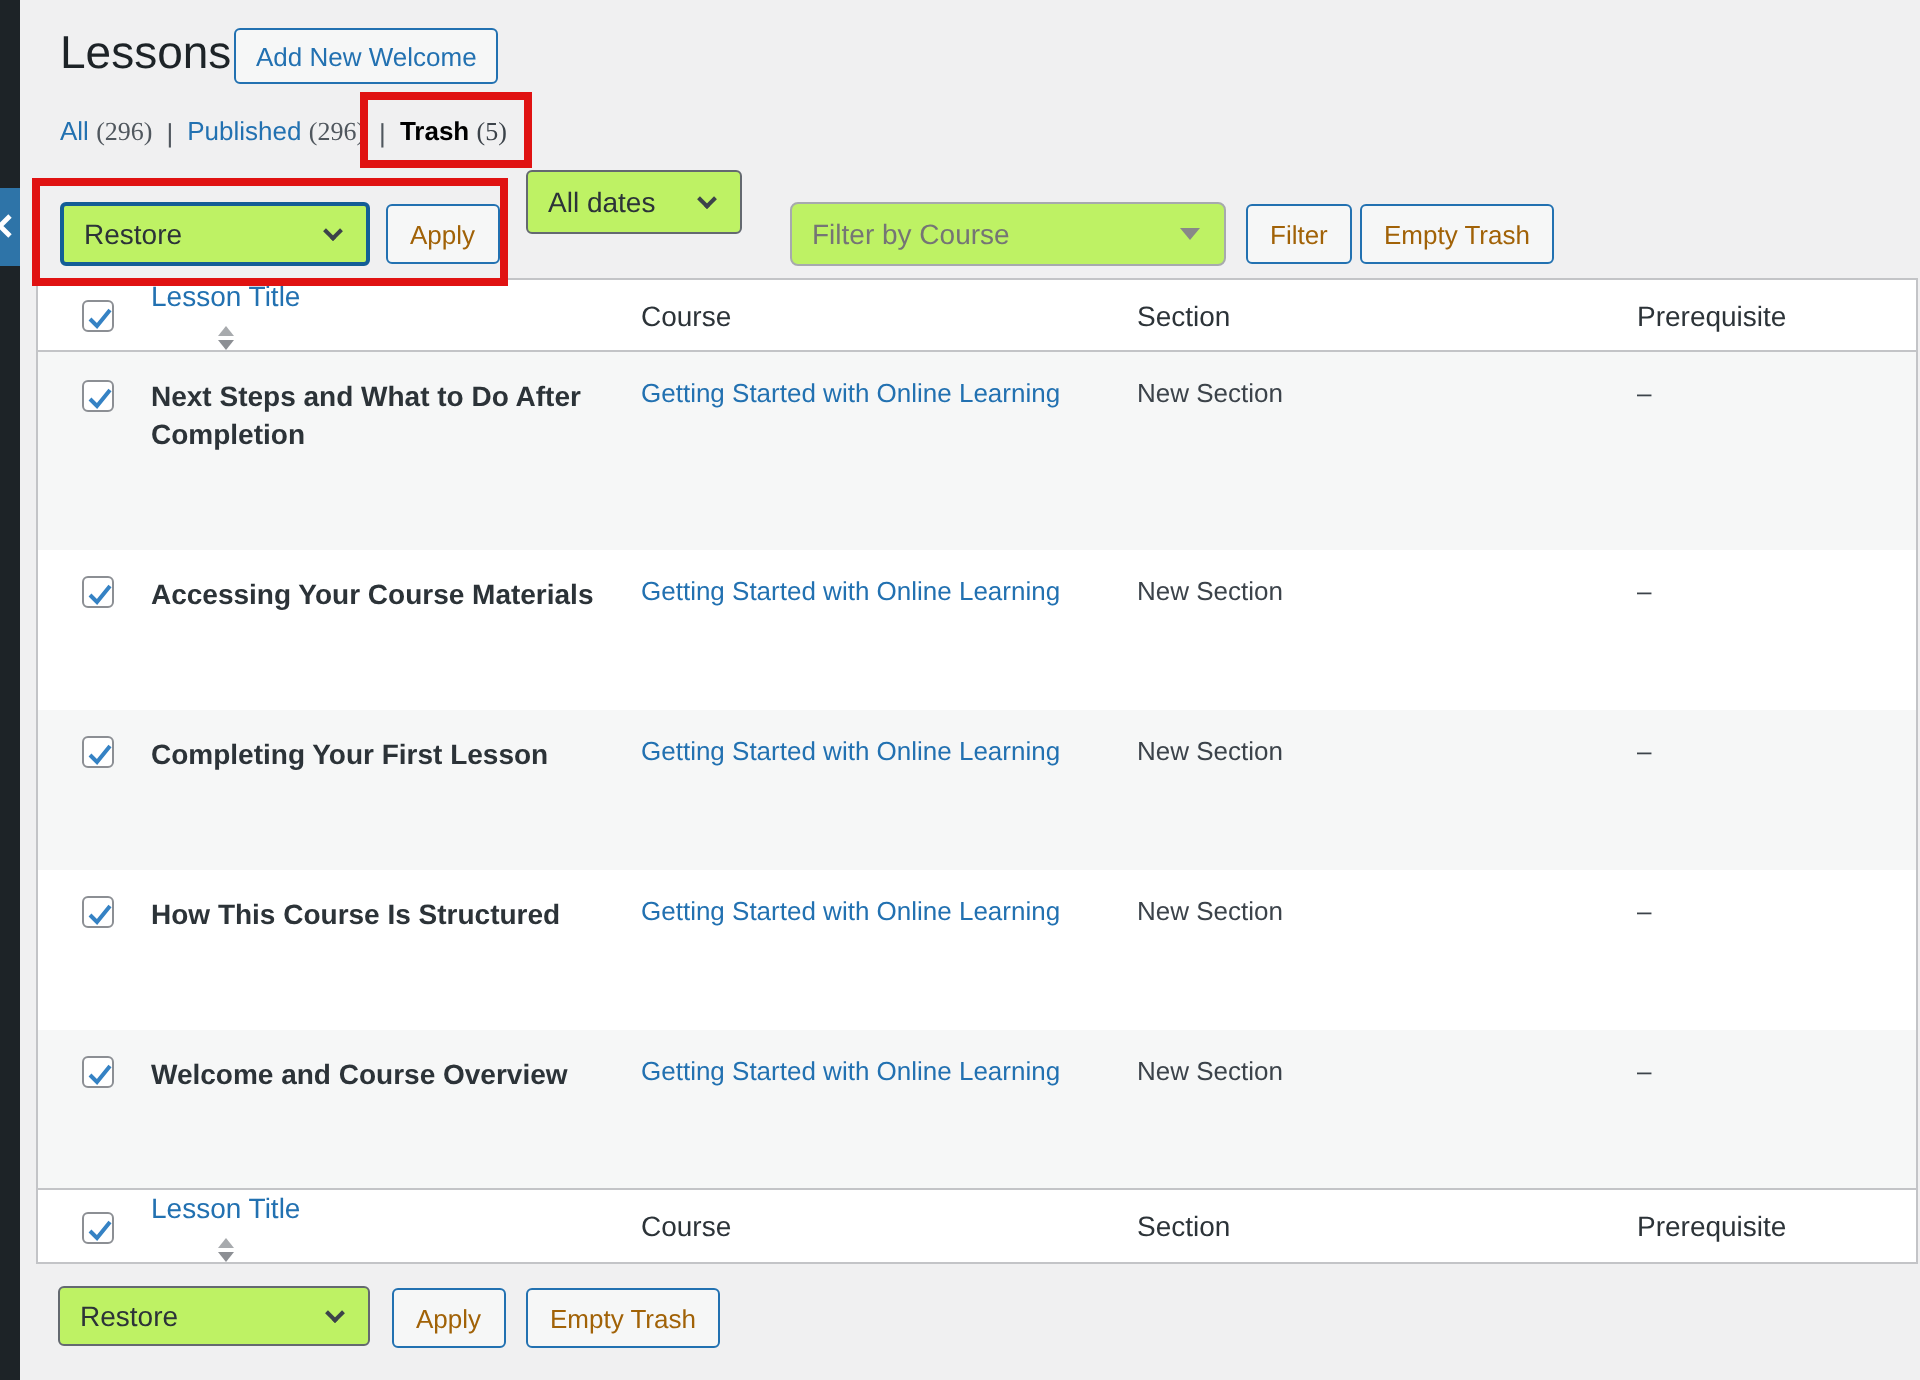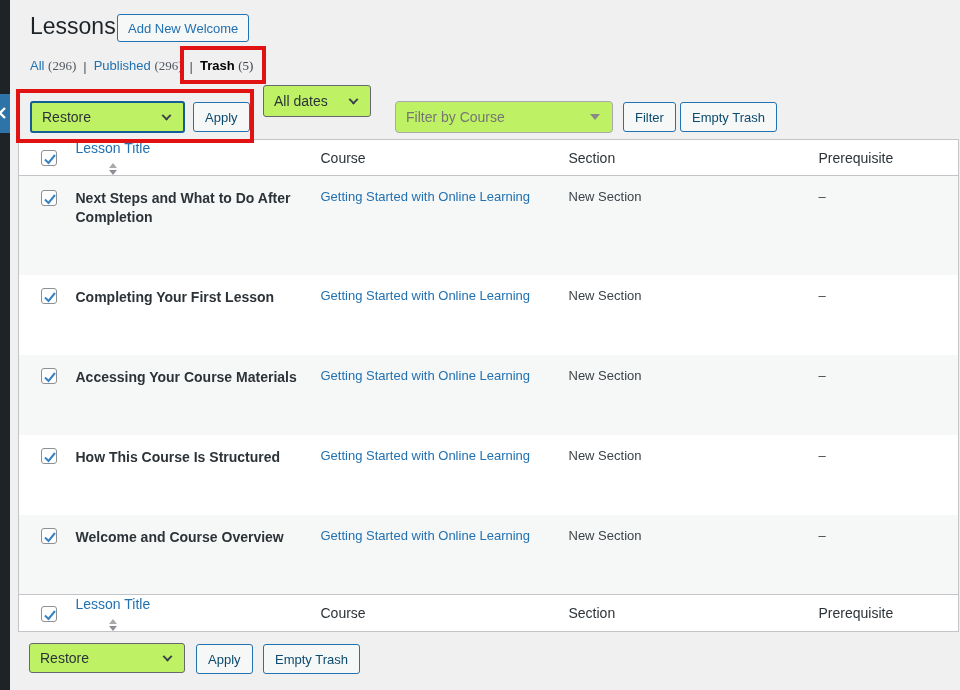--- a/index.html
+++ b/index.html
@@ -35,21 +35,21 @@
     position:absolute; background:#bef264; border:1px solid #646970; border-radius:3px;
     display:flex; align-items:center; padding:0 30px 0 10px; font-size:14px; color:#2c3338; cursor:pointer;
   }
   .sel-chev {
     position:absolute; right:13px; top:50%; width:7px; height:7px;
     border-right:2px solid #3c434a; border-bottom:2px solid #3c434a;
     transform:translateY(-70%) rotate(45deg);
   }
   .btn {
     position:absolute; height:30px; padding:4px 11px; display:flex; align-items:center; justify-content:center;
-    border:1px solid #2271b1; border-radius:3px; background:#f6f7f7; color:#0c4a6e; font-size:13px;
+    border:1px solid #2271b1; border-radius:3px; background:#f6f7f7; color:#a16207; font-size:13px;
     cursor:pointer; white-space:nowrap;
   }
   #restore-top { left:30px; top:101px; width:155px; height:32px; border:2px solid #135e96; }
   #apply-top   { left:193px; top:102px; }
   #dates-select{ left:263px; top:85px; width:108px; height:32px; }
   #course-filter { left:395px; top:101px; width:218px; height:32px; border:1px solid #a7aaad; border-radius:4px; color:#757575; }
   .tri-down { position:absolute; right:12px; top:50%; margin-top:-3px; width:0; height:0;
     border-left:5px solid transparent; border-right:5px solid transparent; border-top:6px solid #888; }
   #filter-btn { left:623px; top:102px; }
   #empty-trash-top { left:680px; top:102px; }
@@ -168,30 +168,30 @@
             </svg></span></td>
       <td class="title">Next Steps and What to Do After Completion</td>
       <td><a class="course-link">Getting Started with Online Learning</a></td>
       <td>New Section</td>
       <td>–</td>
     </tr>
     <tr>
       <td class="check"><span class="cb"><svg width="16" height="16" viewBox="0 0 16 16">
               <path d="M3 8.5 L6.5 12 L13 4" fill="none" stroke="#3582c4" stroke-width="2"></path>
             </svg></span></td>
+      <td class="title">Accessing Your Course Materials</td>
+      <td><a class="course-link">Getting Started with Online Learning</a></td>
+      <td>New Section</td>
+      <td>–</td>
+    </tr>
+    <tr>
+      <td class="check"><span class="cb"><svg width="16" height="16" viewBox="0 0 16 16">
+              <path d="M3 8.5 L6.5 12 L13 4" fill="none" stroke="#3582c4" stroke-width="2"></path>
+            </svg></span></td>
       <td class="title">Completing Your First Lesson</td>
-      <td><a class="course-link">Getting Started with Online Learning</a></td>
-      <td>New Section</td>
-      <td>–</td>
-    </tr>
-    <tr>
-      <td class="check"><span class="cb"><svg width="16" height="16" viewBox="0 0 16 16">
-              <path d="M3 8.5 L6.5 12 L13 4" fill="none" stroke="#3582c4" stroke-width="2"></path>
-            </svg></span></td>
-      <td class="title">Accessing Your Course Materials</td>
       <td><a class="course-link">Getting Started with Online Learning</a></td>
       <td>New Section</td>
       <td>–</td>
     </tr>
     <tr>
       <td class="check"><span class="cb"><svg width="16" height="16" viewBox="0 0 16 16">
               <path d="M3 8.5 L6.5 12 L13 4" fill="none" stroke="#3582c4" stroke-width="2"></path>
             </svg></span></td>
       <td class="title">How This Course Is Structured</td>
       <td><a class="course-link">Getting Started with Online Learning</a></td>

